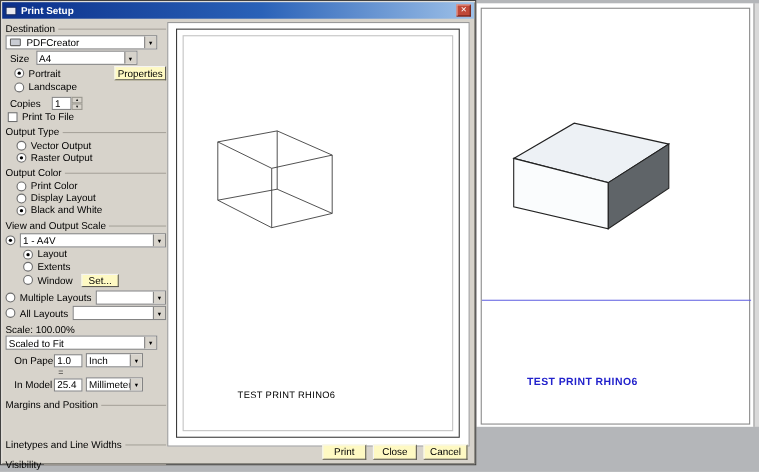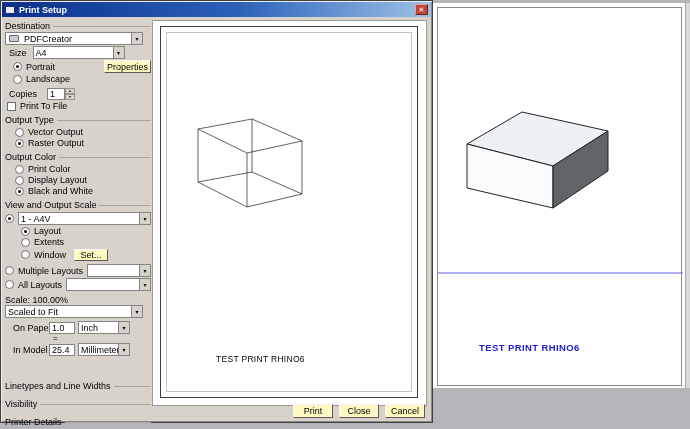--- a/index.html
+++ b/index.html
@@ -222,20 +222,24 @@
       </div>
       <div class="row" style="margin-left:8px">
         <span class="lbl" style="width:36px">In Model</span>
         <input class="tin" style="width: 26px;" value="25.4">
         <div class="combo" style="width:52px;margin-left:3px">
           <span class="ctext">Millimeter</span>
           <span class="cbtn">▾</span>
         </div>
       </div>
 
+      <div class="sec" style="margin-top:6px">
+        <span class="sectext">Margins and Position</span>
+        <span class="secline"></span>
+      </div>
       <div class="sec" style="margin-top:24px">
         <span class="sectext">Linetypes and Line Widths</span>
         <span class="secline"></span>
       </div>
       <div class="sec" style="margin-top:6px">
         <span class="sectext">Visibility</span>
         <span class="secline"></span>
       </div>
       <div class="sec" style="margin-top:6px">
         <span class="sectext">Printer Details</span>

